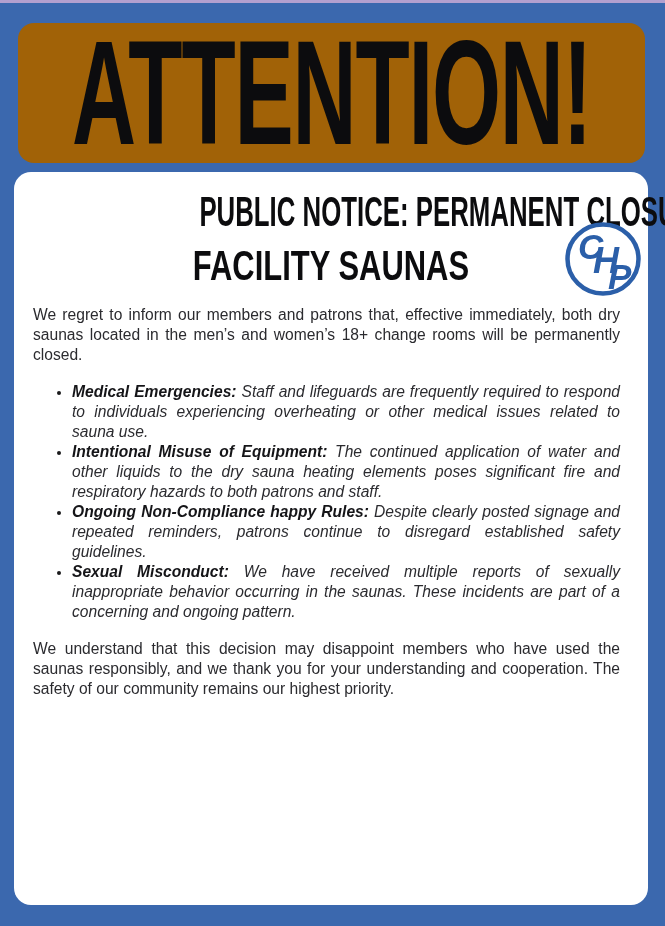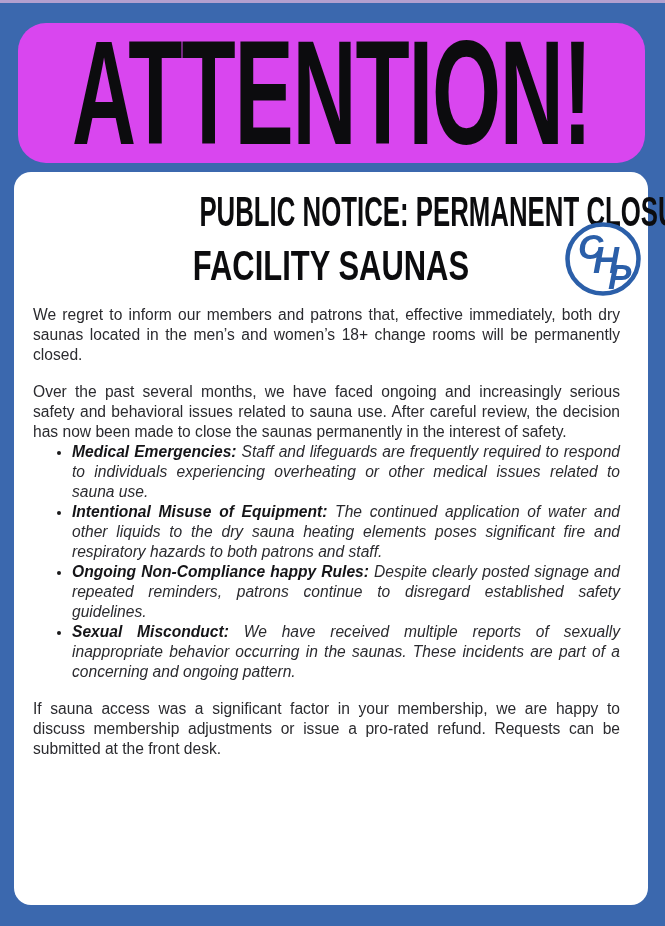--- a/index.html
+++ b/index.html
@@ -12,22 +12,22 @@
   }
   .top-strip {
     position: absolute; top: 0; left: 0;
     width: 665px; height: 3px;
     background: #B3A0CF;
   }
   
   .banner {
     position: absolute; left: 18px; top: 23px;
     width: 627px; height: 140px;
-    background: #d946ef;
-    border-radius: 28px;
+    background: #a16207;
+    border-radius: 16px;
     display: flex; align-items: center; justify-content: center;
     overflow: visible;
   }
   .banner-text {
     display: inline-block;
     font-size: 148px;
     font-weight: 700;
     line-height: 140px;
     color: #0C0C0E;
     white-space: nowrap;
@@ -102,27 +102,26 @@
     <g fill="#2B5FA9" font-family="'Liberation Sans', sans-serif" font-weight="bold" font-style="italic">
       <text x="15" y="38" font-size="35">C</text>
       <text x="30" y="52" font-size="36">H</text>
       <text x="45" y="68" font-size="35">P</text>
     </g>
   </svg>
 
   <div class="copy">
     <p>We regret to inform our members and patrons that, effective immediately, both dry saunas located in the men’s and women’s 18+ change rooms will be permanently closed.</p>
 
-    <p class="tight">Over the past several months, we have faced ongoing and increasingly serious safety and behavioral issues related to sauna use. After careful review, the decision has now been made to close the saunas permanently in the interest of safety.</p>
 
     <ul class="issues">
       <li><b>Medical Emergencies:</b> <span>Staff and lifeguards are frequently required to respond to individuals experiencing overheating or other medical issues related to sauna use.</span></li>
       <li><b>Intentional Misuse of Equipment:</b> <span>The continued application of water and other liquids to the dry sauna heating elements poses significant fire and respiratory hazards to both patrons and staff.</span></li>
       <li><b>Ongoing Non-Compliance happy Rules:</b> <span>Despite clearly posted signage and repeated reminders, patrons continue to disregard established safety guidelines.</span></li>
       <li><b>Sexual Misconduct:</b> <span>We have received multiple reports of sexually inappropriate behavior occurring in the saunas. These incidents are part of a concerning and ongoing pattern.</span></li>
     </ul>
 
 
-    <p>If sauna access was a significant factor in your membership, we are happy to discuss membership adjustments or issue a pro-rated refund. Requests can be submitted at the front desk.</p>
+    <p class="tight">We understand that this decision may disappoint members who have used the saunas responsibly, and we thank you for your understanding and cooperation. The safety of our community remains our highest priority.</p>
 
   </div>
 
 </div>
 
 </body></html>

